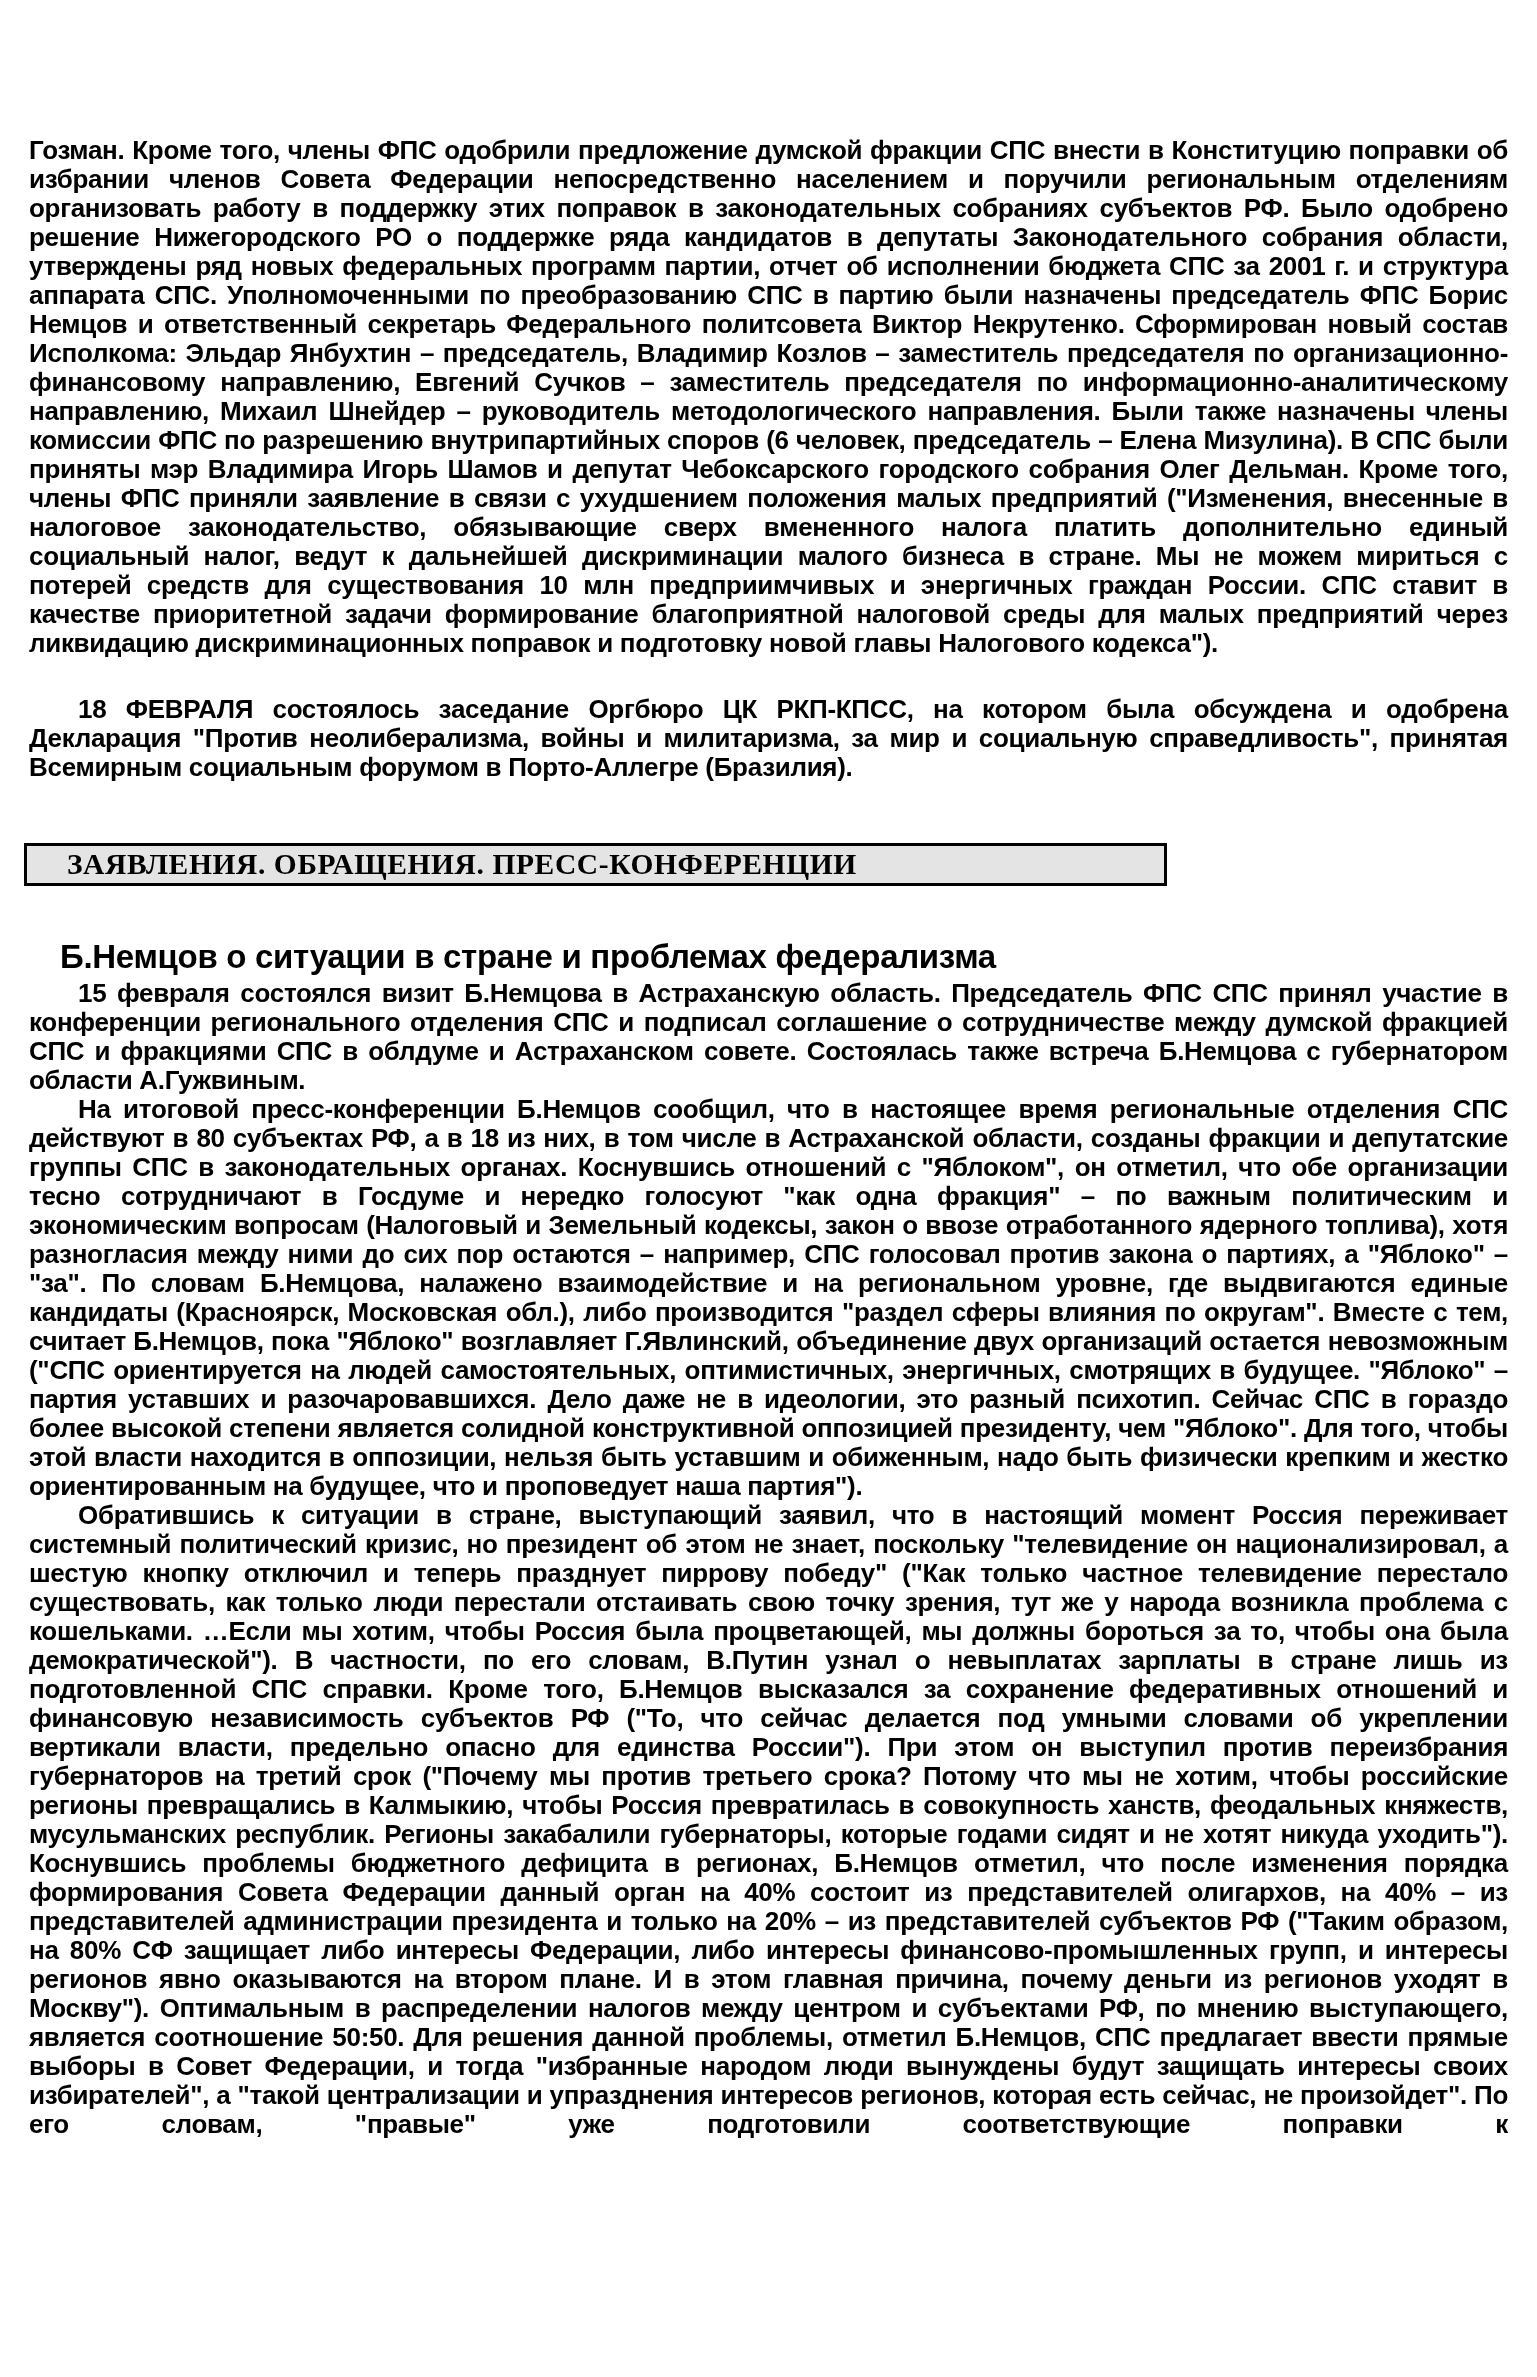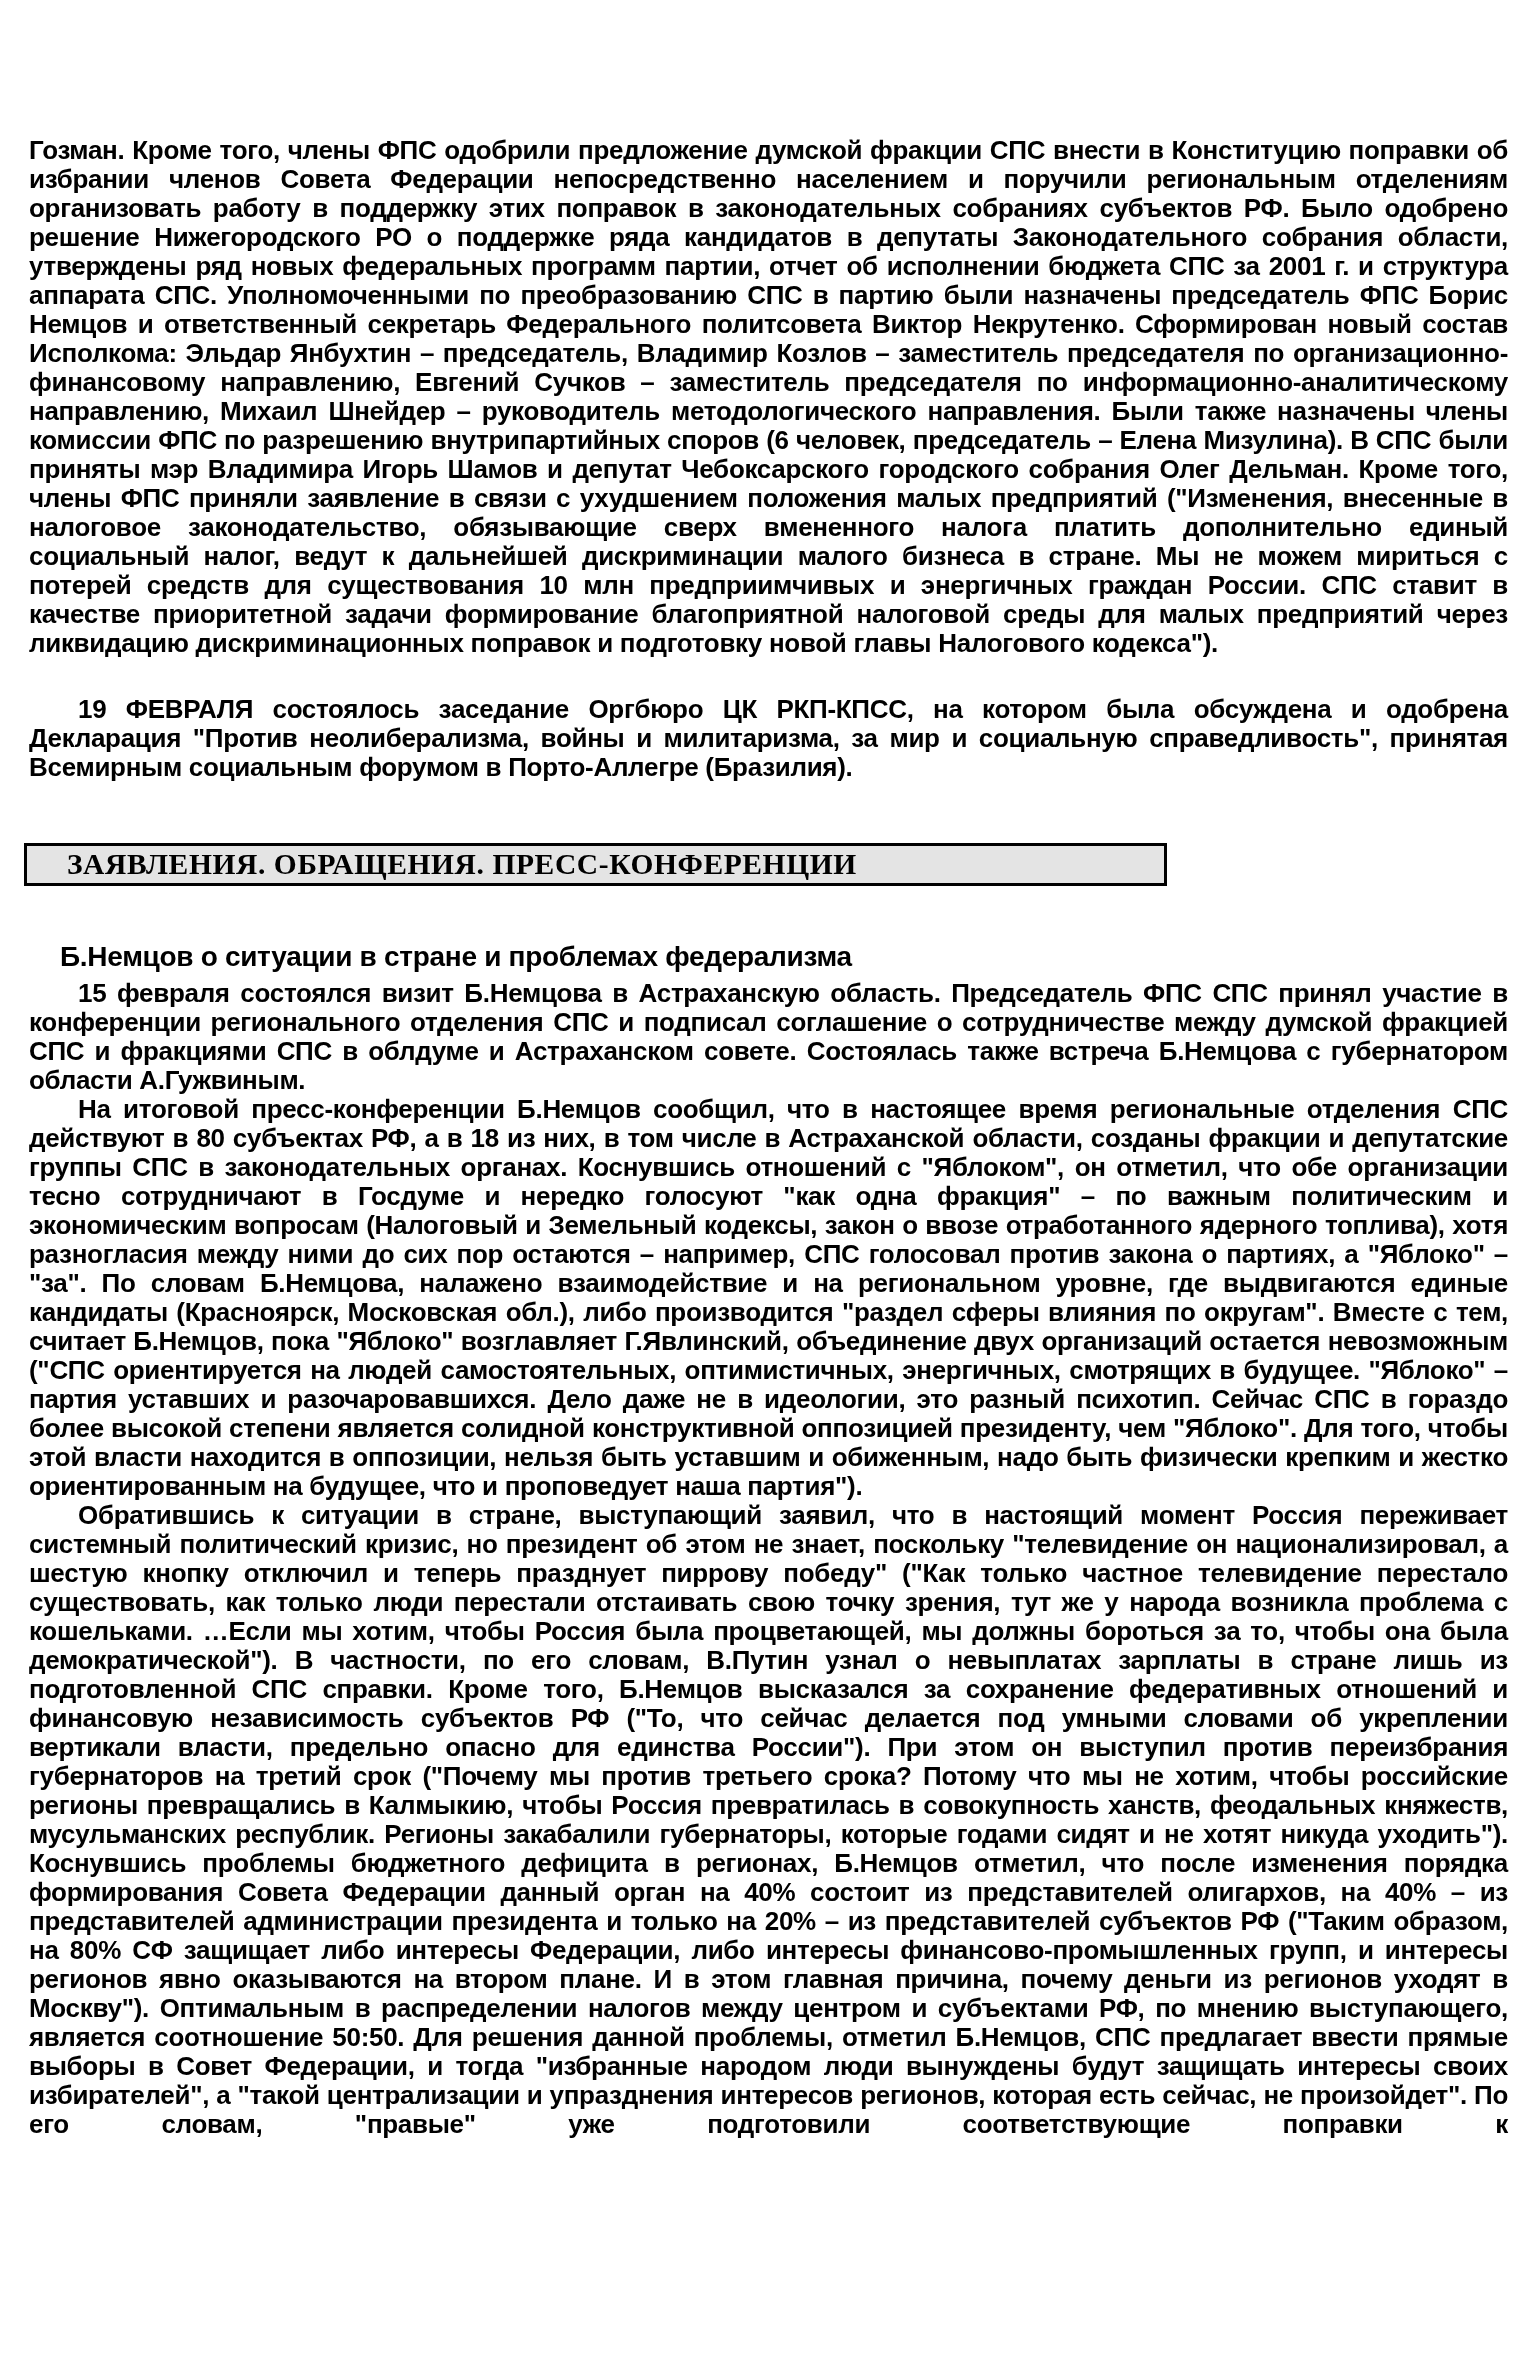--- a/index.html
+++ b/index.html
@@ -77,42 +77,42 @@
     font-weight: bold;
     font-size: 29.5px;
     letter-spacing: 0.6px;
     white-space: nowrap;
     text-indent: 0;
   }
   
   .article-title {
     font-family: "Liberation Sans", "DejaVu Sans", sans-serif;
     font-weight: bold;
-    font-size: 28px;
+    font-size: 33px;
     line-height: 33px;
     margin: 54px 0 6.4px 0;
     padding-left: 31px;
     text-align: left;
     letter-spacing: -0.3px;
   }
   .body-para { font-weight: bold; }
   
   .continues { text-align-last: justify; }
 </style>
 </head>
 <body>
 
 <div class="page">
 
 
   <div class="content">
 
     <div class="lead">
       <p class="bold-para">Гозман. Кроме того, члены ФПС одобрили предложение думской фракции СПС внести в Конституцию поправки об избрании членов Совета Федерации непосредственно населением и поручили региональным отделениям организовать работу в поддержку этих поправок в законодательных собраниях субъектов РФ. Было одобрено решение Нижегородского РО о поддержке ряда кандидатов в депутаты Законодательного собрания области, утверждены ряд новых федеральных программ партии, отчет об исполнении бюджета СПС за 2001 г. и структура аппарата СПС. Уполномоченными по преобразованию СПС в партию были назначены председатель ФПС Борис Немцов и ответственный секретарь Федерального политсовета Виктор Некрутенко. Сформирован новый состав Исполкома: Эльдар Янбухтин – председатель, Владимир Козлов – заместитель председателя по организационно-финансовому направлению, Евгений Сучков – заместитель председателя по информационно-аналитическому направлению, Михаил Шнейдер – руководитель методологического направления. Были также назначены члены комиссии ФПС по разрешению внутрипартийных споров (6 человек, председатель – Елена Мизулина). В СПС были приняты мэр Владимира Игорь Шамов и депутат Чебоксарского городского собрания Олег Дельман. Кроме того, члены ФПС приняли заявление в связи с ухудшением положения малых предприятий ("Изменения, внесенные в налоговое законодательство, обязывающие сверх вмененного налога платить дополнительно единый социальный налог, ведут к дальнейшей дискриминации малого бизнеса в стране. Мы не можем мириться с потерей средств для существования 10 млн предприимчивых и энергичных граждан России. СПС ставит в качестве приоритетной задачи формирование благоприятной налоговой среды для малых предприятий через ликвидацию дискриминационных поправок и подготовку новой главы Налогового кодекса").</p>
-      <p class="bold-para gap indent">19 ФЕВРАЛЯ состоялось заседание Оргбюро ЦК РКП-КПСС, на котором была обсуждена и одобрена Декларация "Против неолиберализма, войны и милитаризма, за мир и социальную справедливость", принятая Всемирным социальным форумом в Порто-Аллегре (Бразилия).</p>
+      <p class="bold-para gap indent">18 ФЕВРАЛЯ состоялось заседание Оргбюро ЦК РКП-КПСС, на котором была обсуждена и одобрена Декларация "Против неолиберализма, войны и милитаризма, за мир и социальную справедливость", принятая Всемирным социальным форумом в Порто-Аллегре (Бразилия).</p>
     </div>
 
     <div class="section-banner">
       <span>ЗАЯВЛЕНИЯ. ОБРАЩЕНИЯ. ПРЕСС-КОНФЕРЕНЦИИ</span>
     </div>
 
     <h2 class="article-title">Б.Немцов о ситуации в стране и проблемах федерализма</h2>
 
     <p class="body-para indent">15 февраля состоялся визит Б.Немцова в Астраханскую область. Председатель ФПС СПС принял участие в конференции регионального отделения СПС и подписал соглашение о сотрудничестве между думской фракцией СПС и фракциями СПС в облдуме и Астраханском совете. Состоялась также встреча Б.Немцова с губернатором области А.Гужвиным.</p>
 

